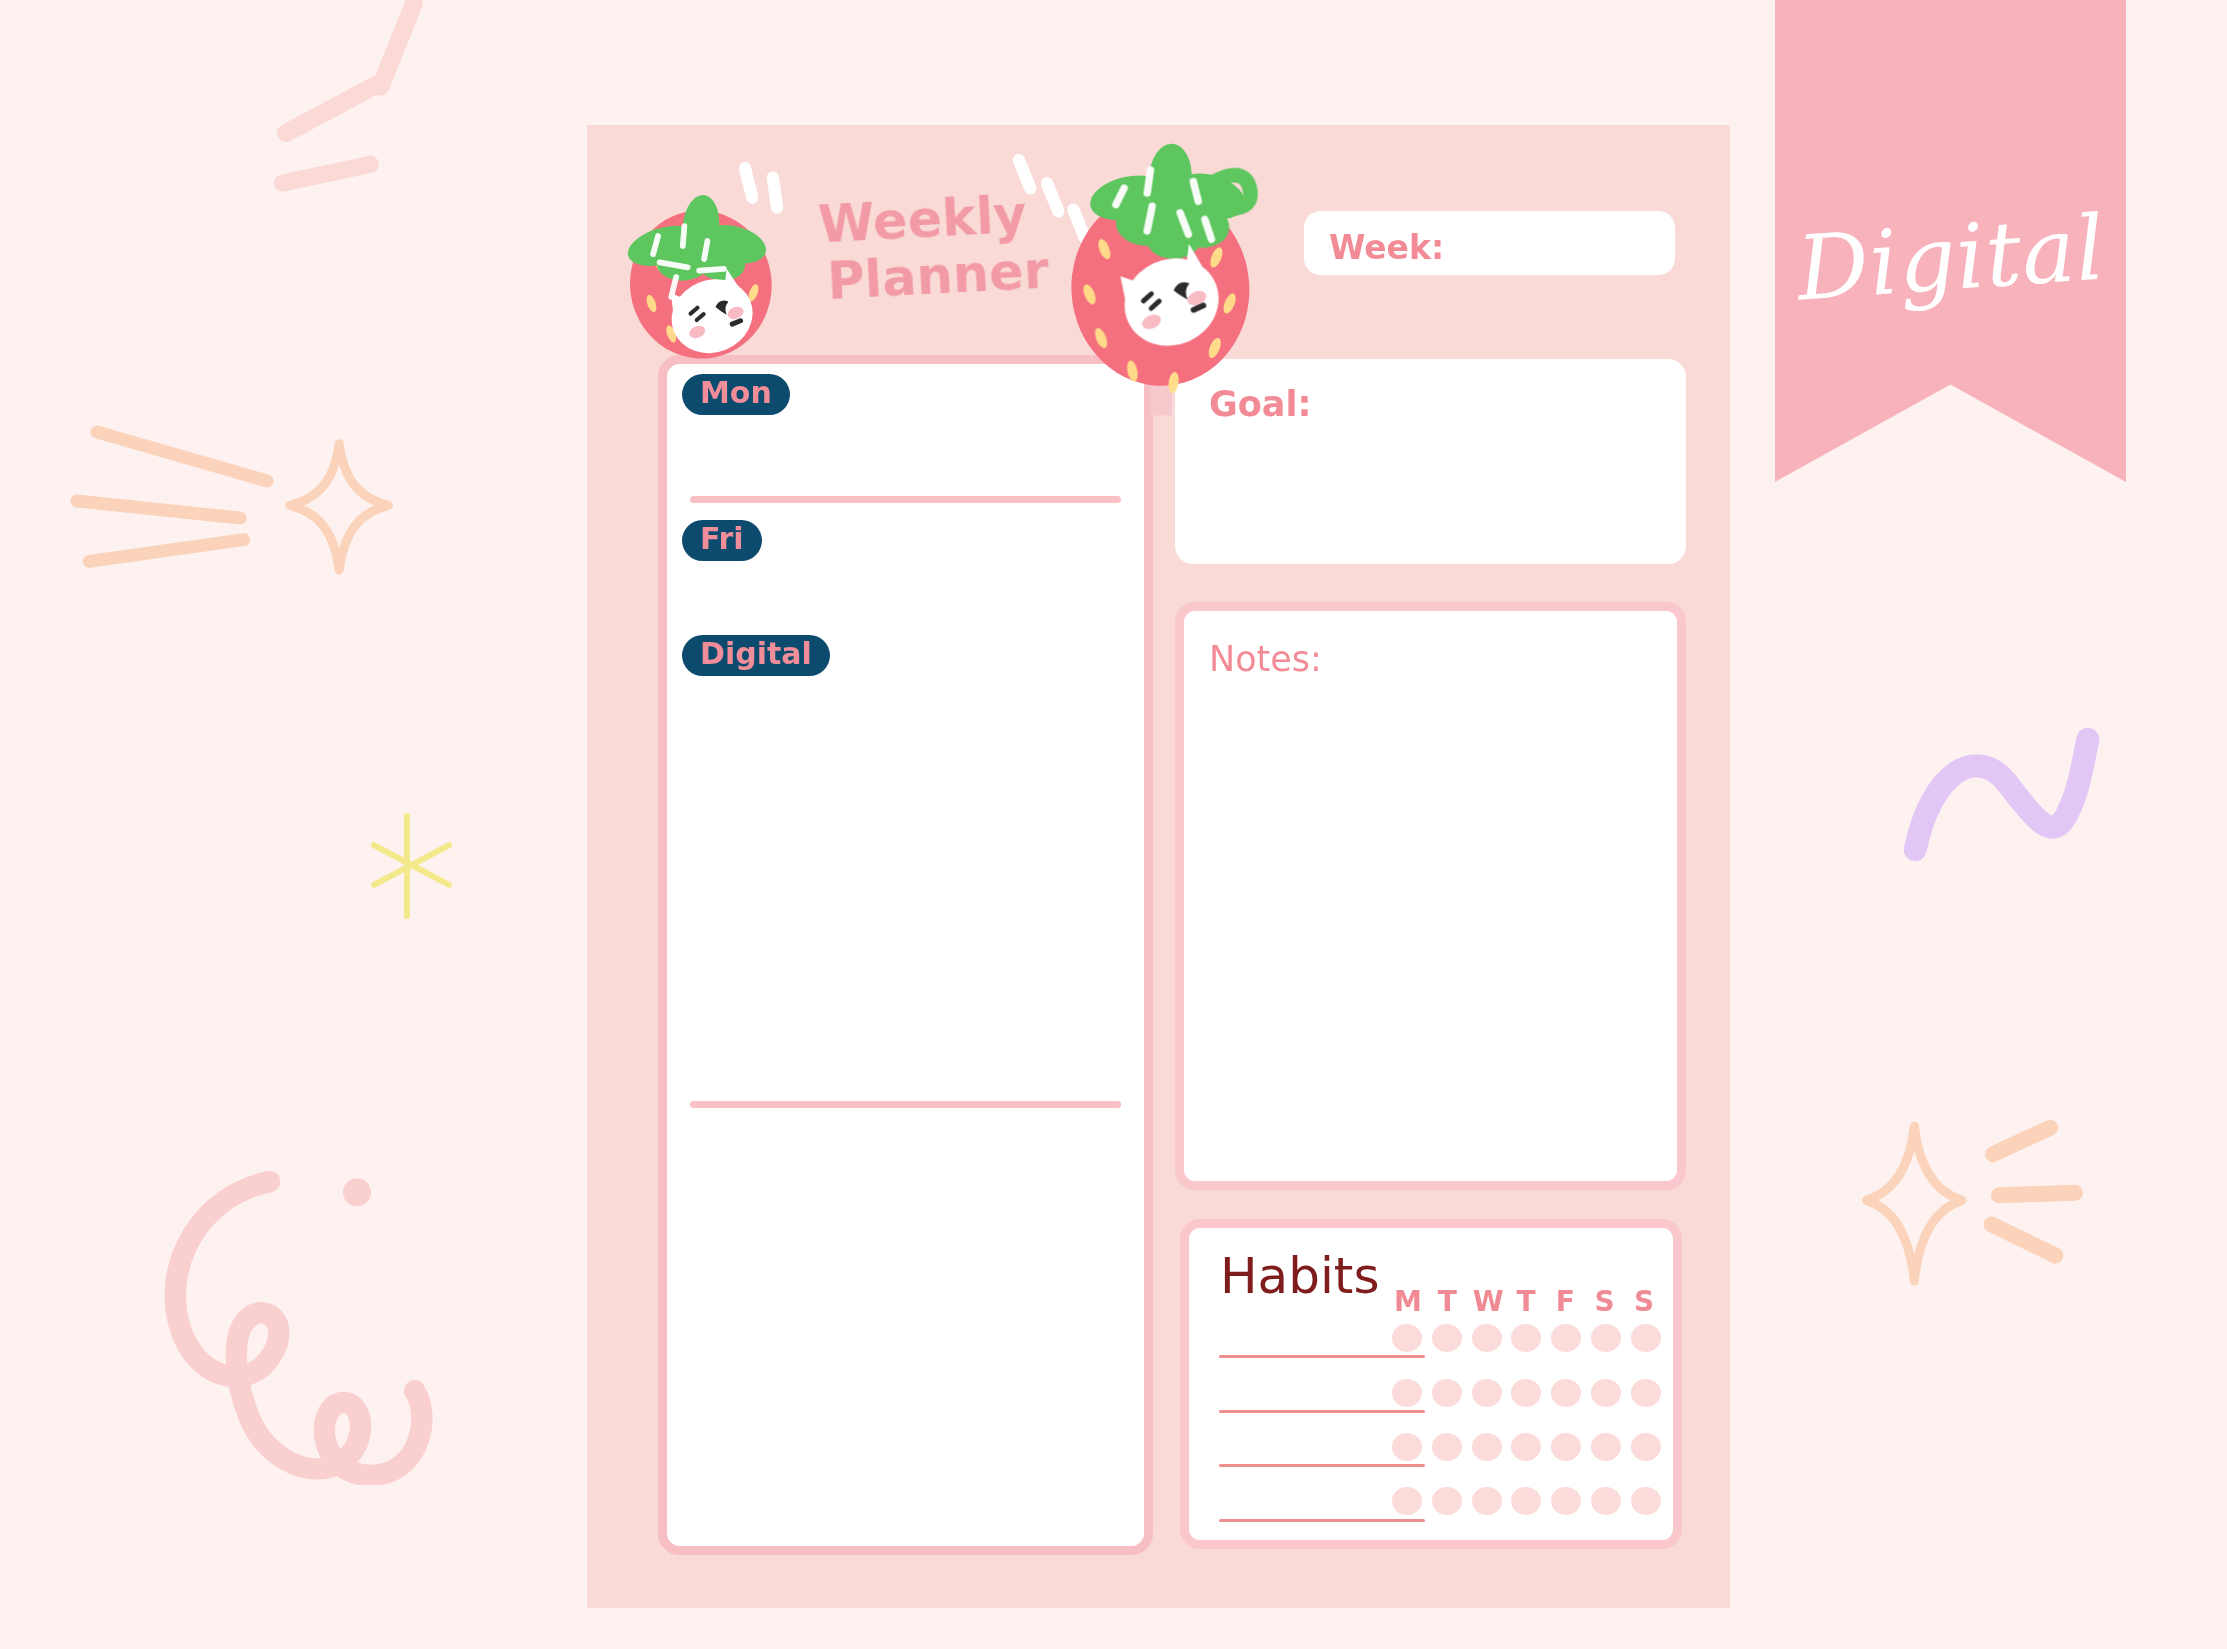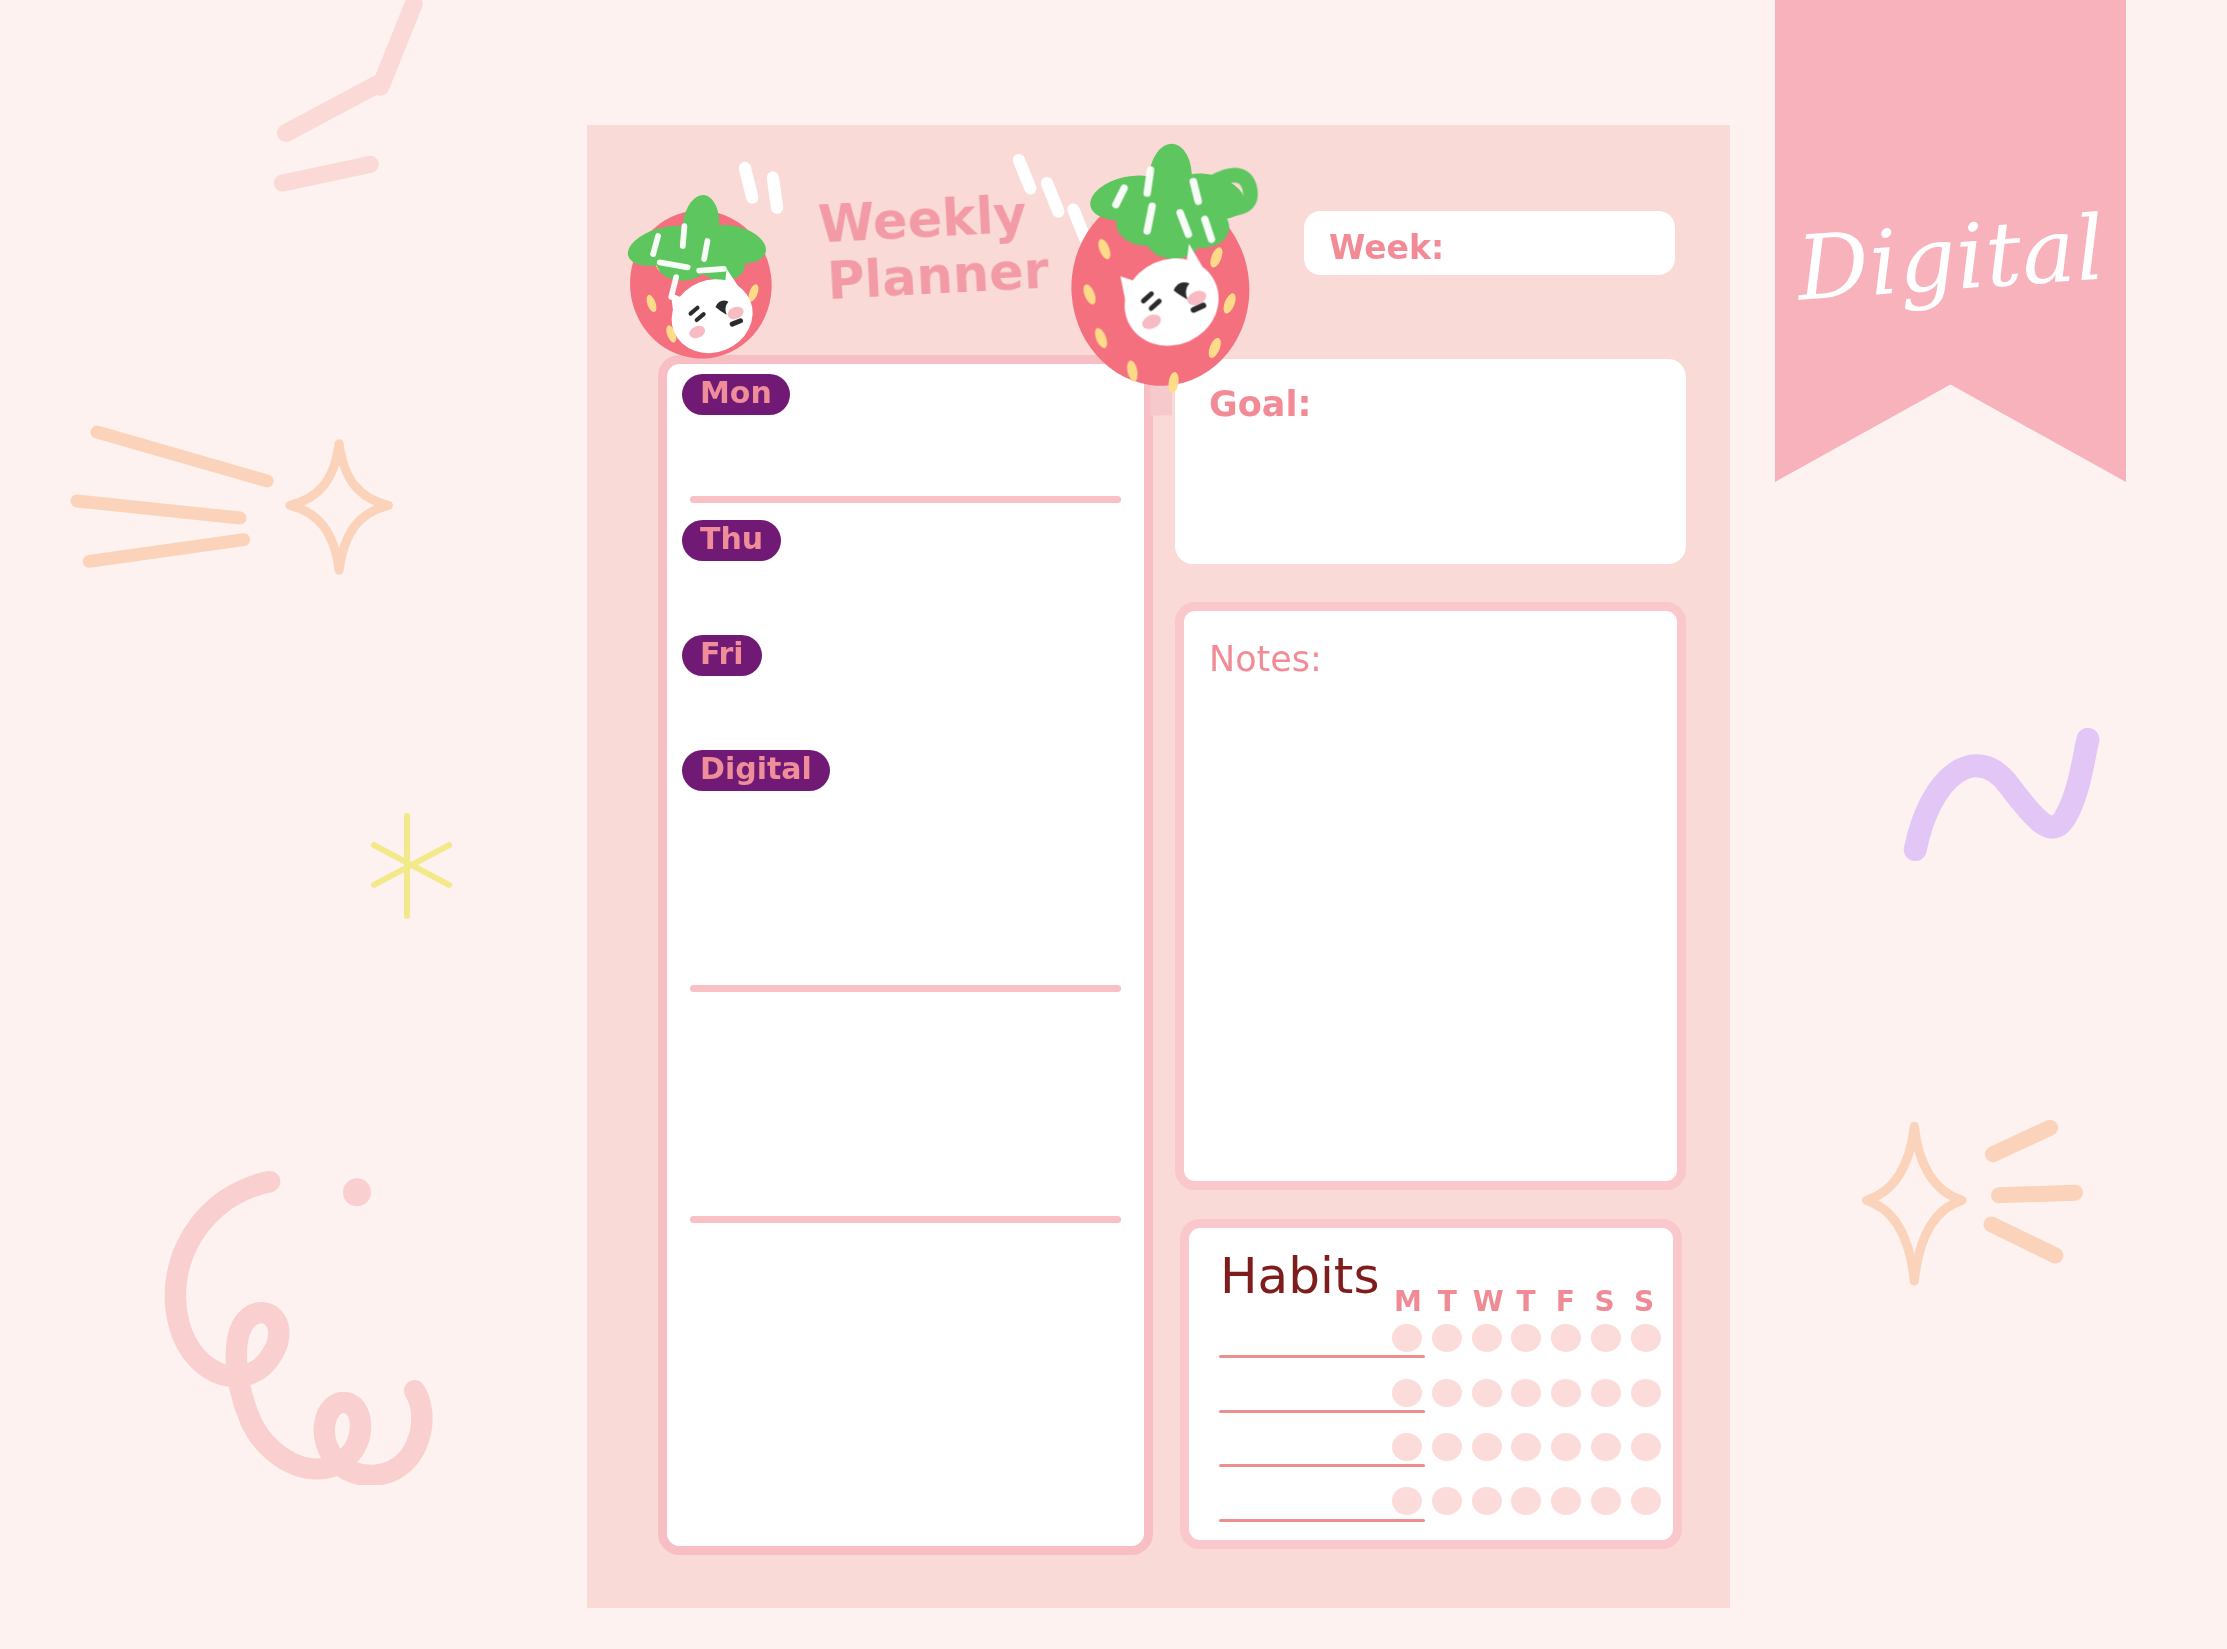--- a/index.html
+++ b/index.html
@@ -67,21 +67,21 @@
 
   
   .days-card{
     position:absolute;left:658px;top:355px;width:495px;height:1200px;
     background:#ffffff;border:9px solid #f7bfc4;border-radius:21.4px;
     box-sizing:border-box;z-index:3;
   }
   .day-slot{position:relative;box-sizing:border-box;}
   .day-pill{
     display:inline-block;
-    background:#701a75;color:#ef8d99;
+    background:#0c4a6e;color:#ef8d99;
     font-size:30px;font-weight:700;
     padding:3.3px 18px 6.6px 18px;border-radius:33px;
     line-height:1.05;
     white-space:nowrap;
   }
   .day-rule{
     position:absolute;left:23px;right:23px;height:7.4px;background:#f9c0c6;border-radius:4.1px;
   }
 
   
@@ -269,24 +269,20 @@
   </div>
 
   <div class="week-box"></div>
   <div class="week-label">Week:</div>
 
   <div class="days-card">
     <div class="day-slot" style="height:139px;">
       <span class="day-pill" style="position:absolute;left:15px;top:10px;">Mon</span>
       <div class="day-rule" style="top:132px;"></div>
     </div>
-    <div class="day-slot" style="height:115px;">
-      <span class="day-pill" style="position:absolute;left:15px;top:16.5px;">Thu</span>
-      <div class="day-rule" style="top:482px;"></div>
-    </div>
     <div class="day-slot" style="height:115px;text-align:right;">
       <span class="day-pill" style="position:absolute;left:15px;top:16.5px;">Fri</span>
       <div class="day-rule" style="top:598px;"></div>
     </div>
     <div class="day-slot" style="height:165px;">
       <span class="day-pill" style="position:absolute;left:15px;top:16.5px;">Digital</span>
     </div>
   </div>
 
   <div class="goal-box"></div>

